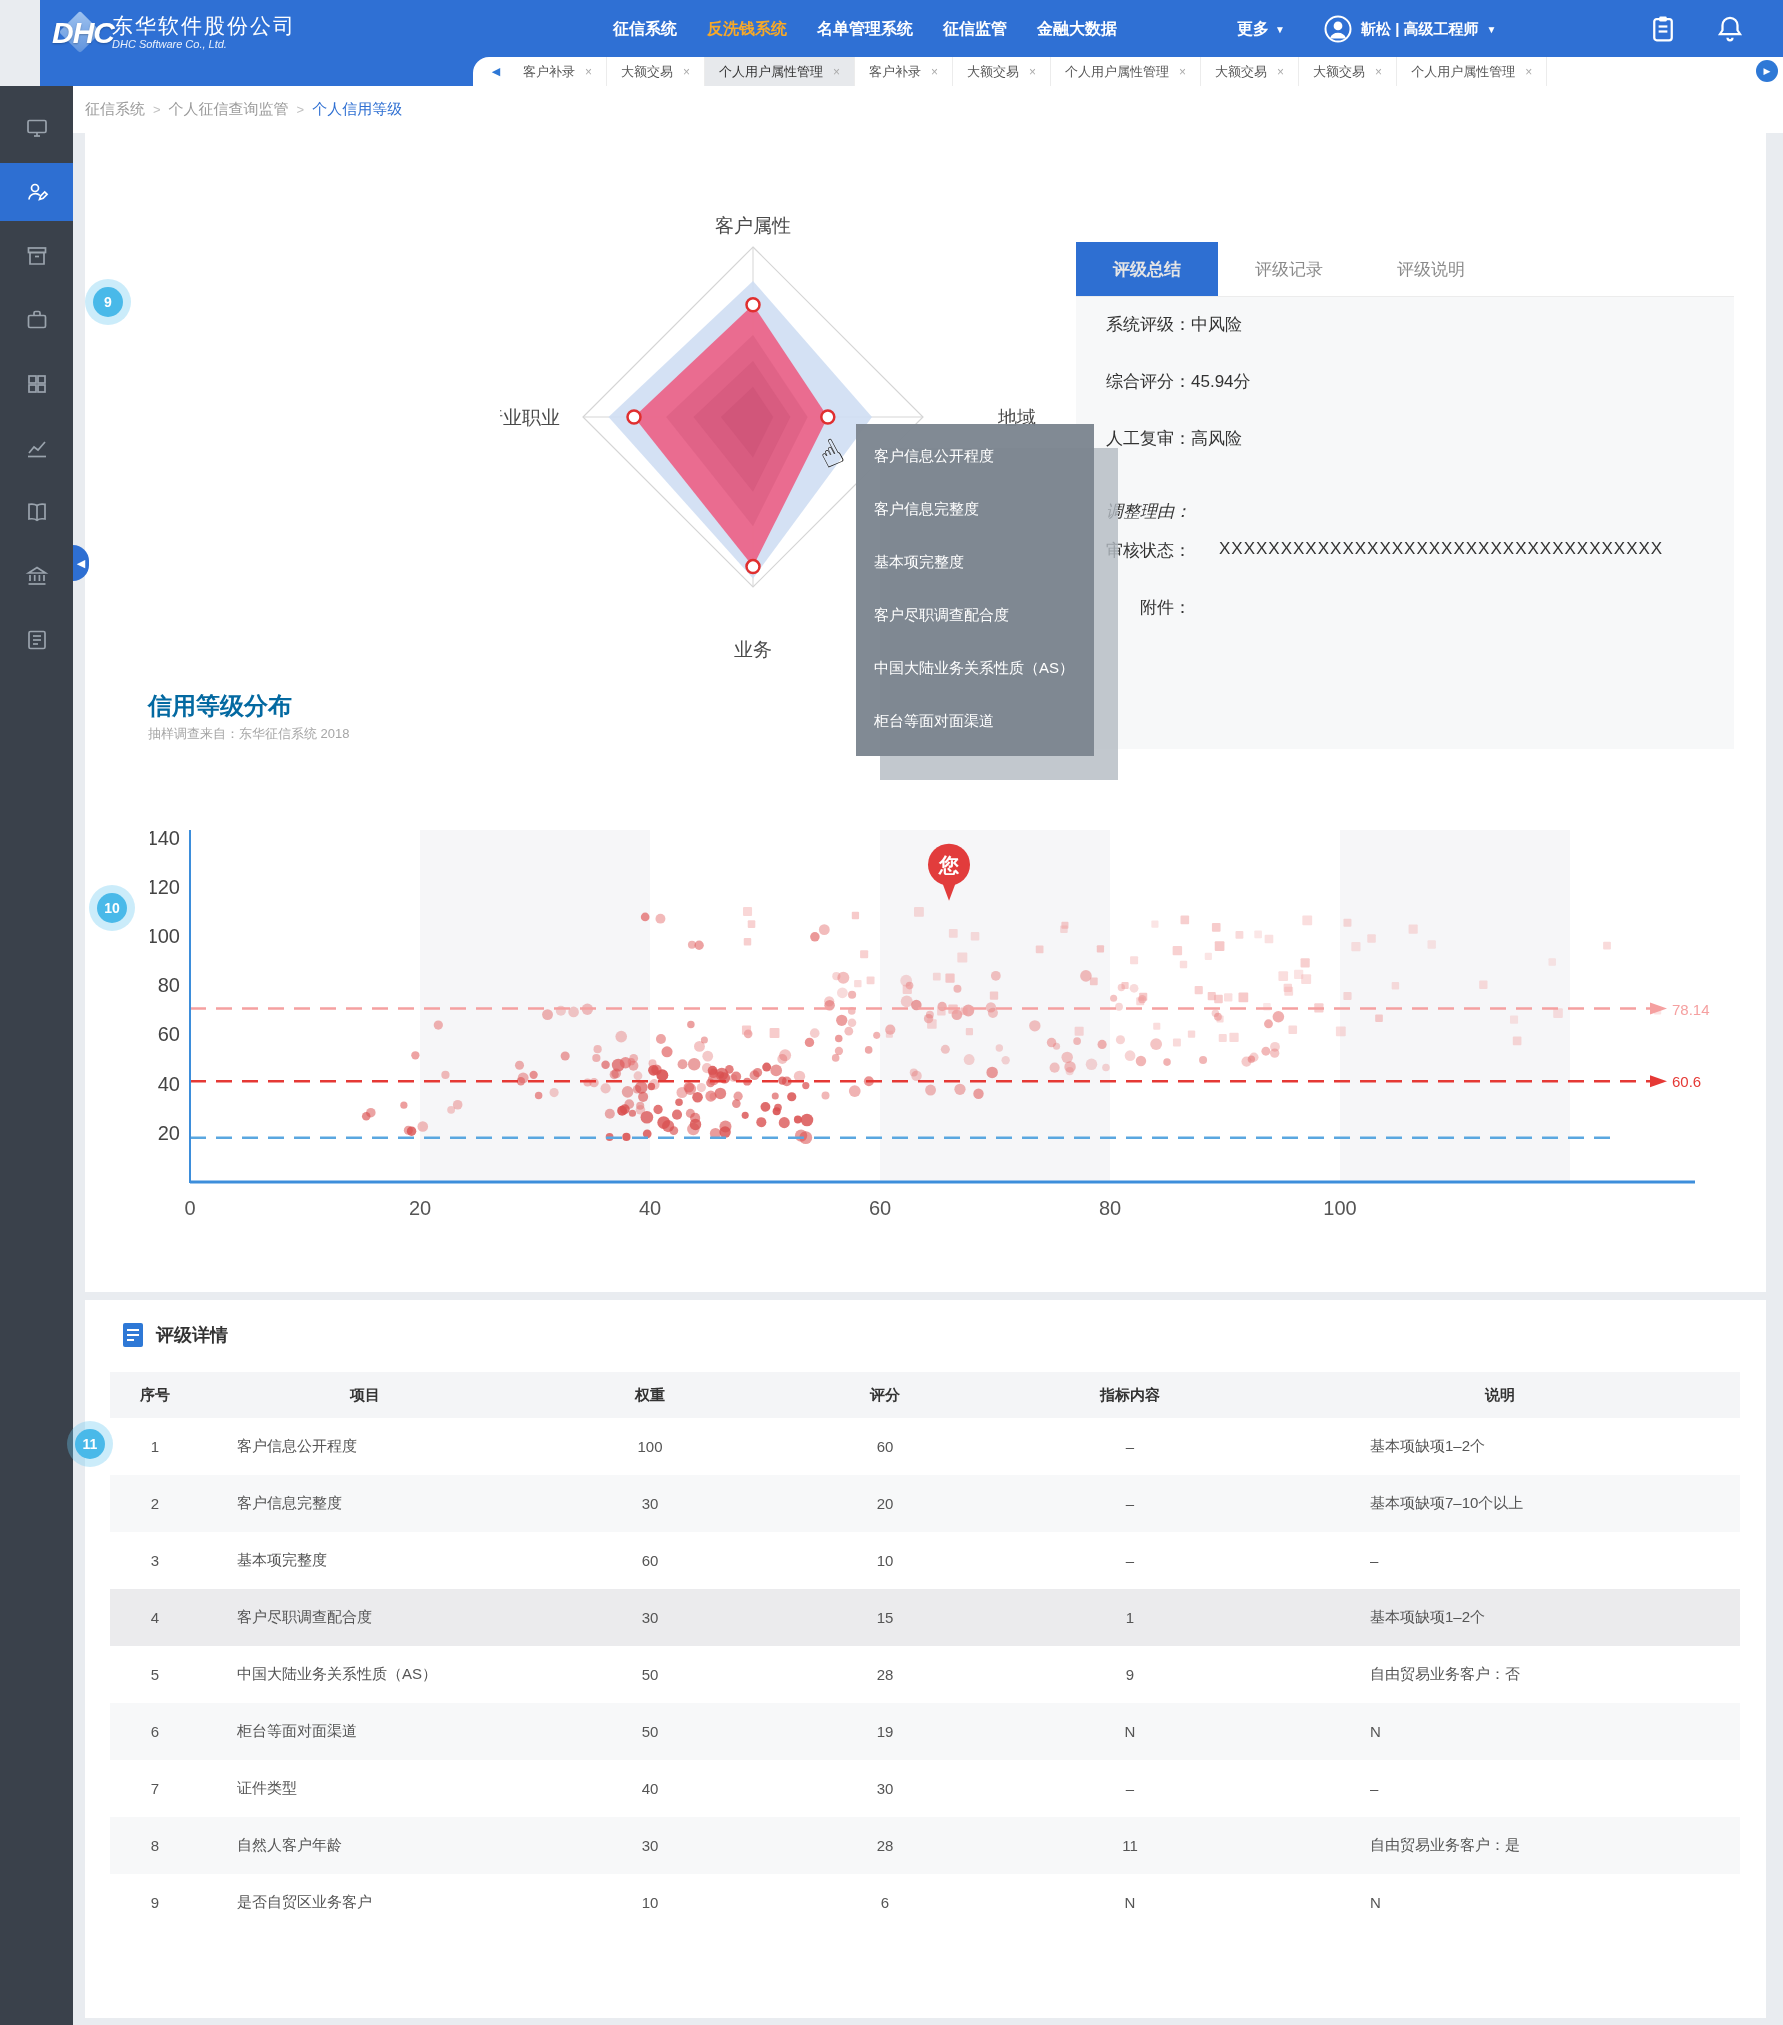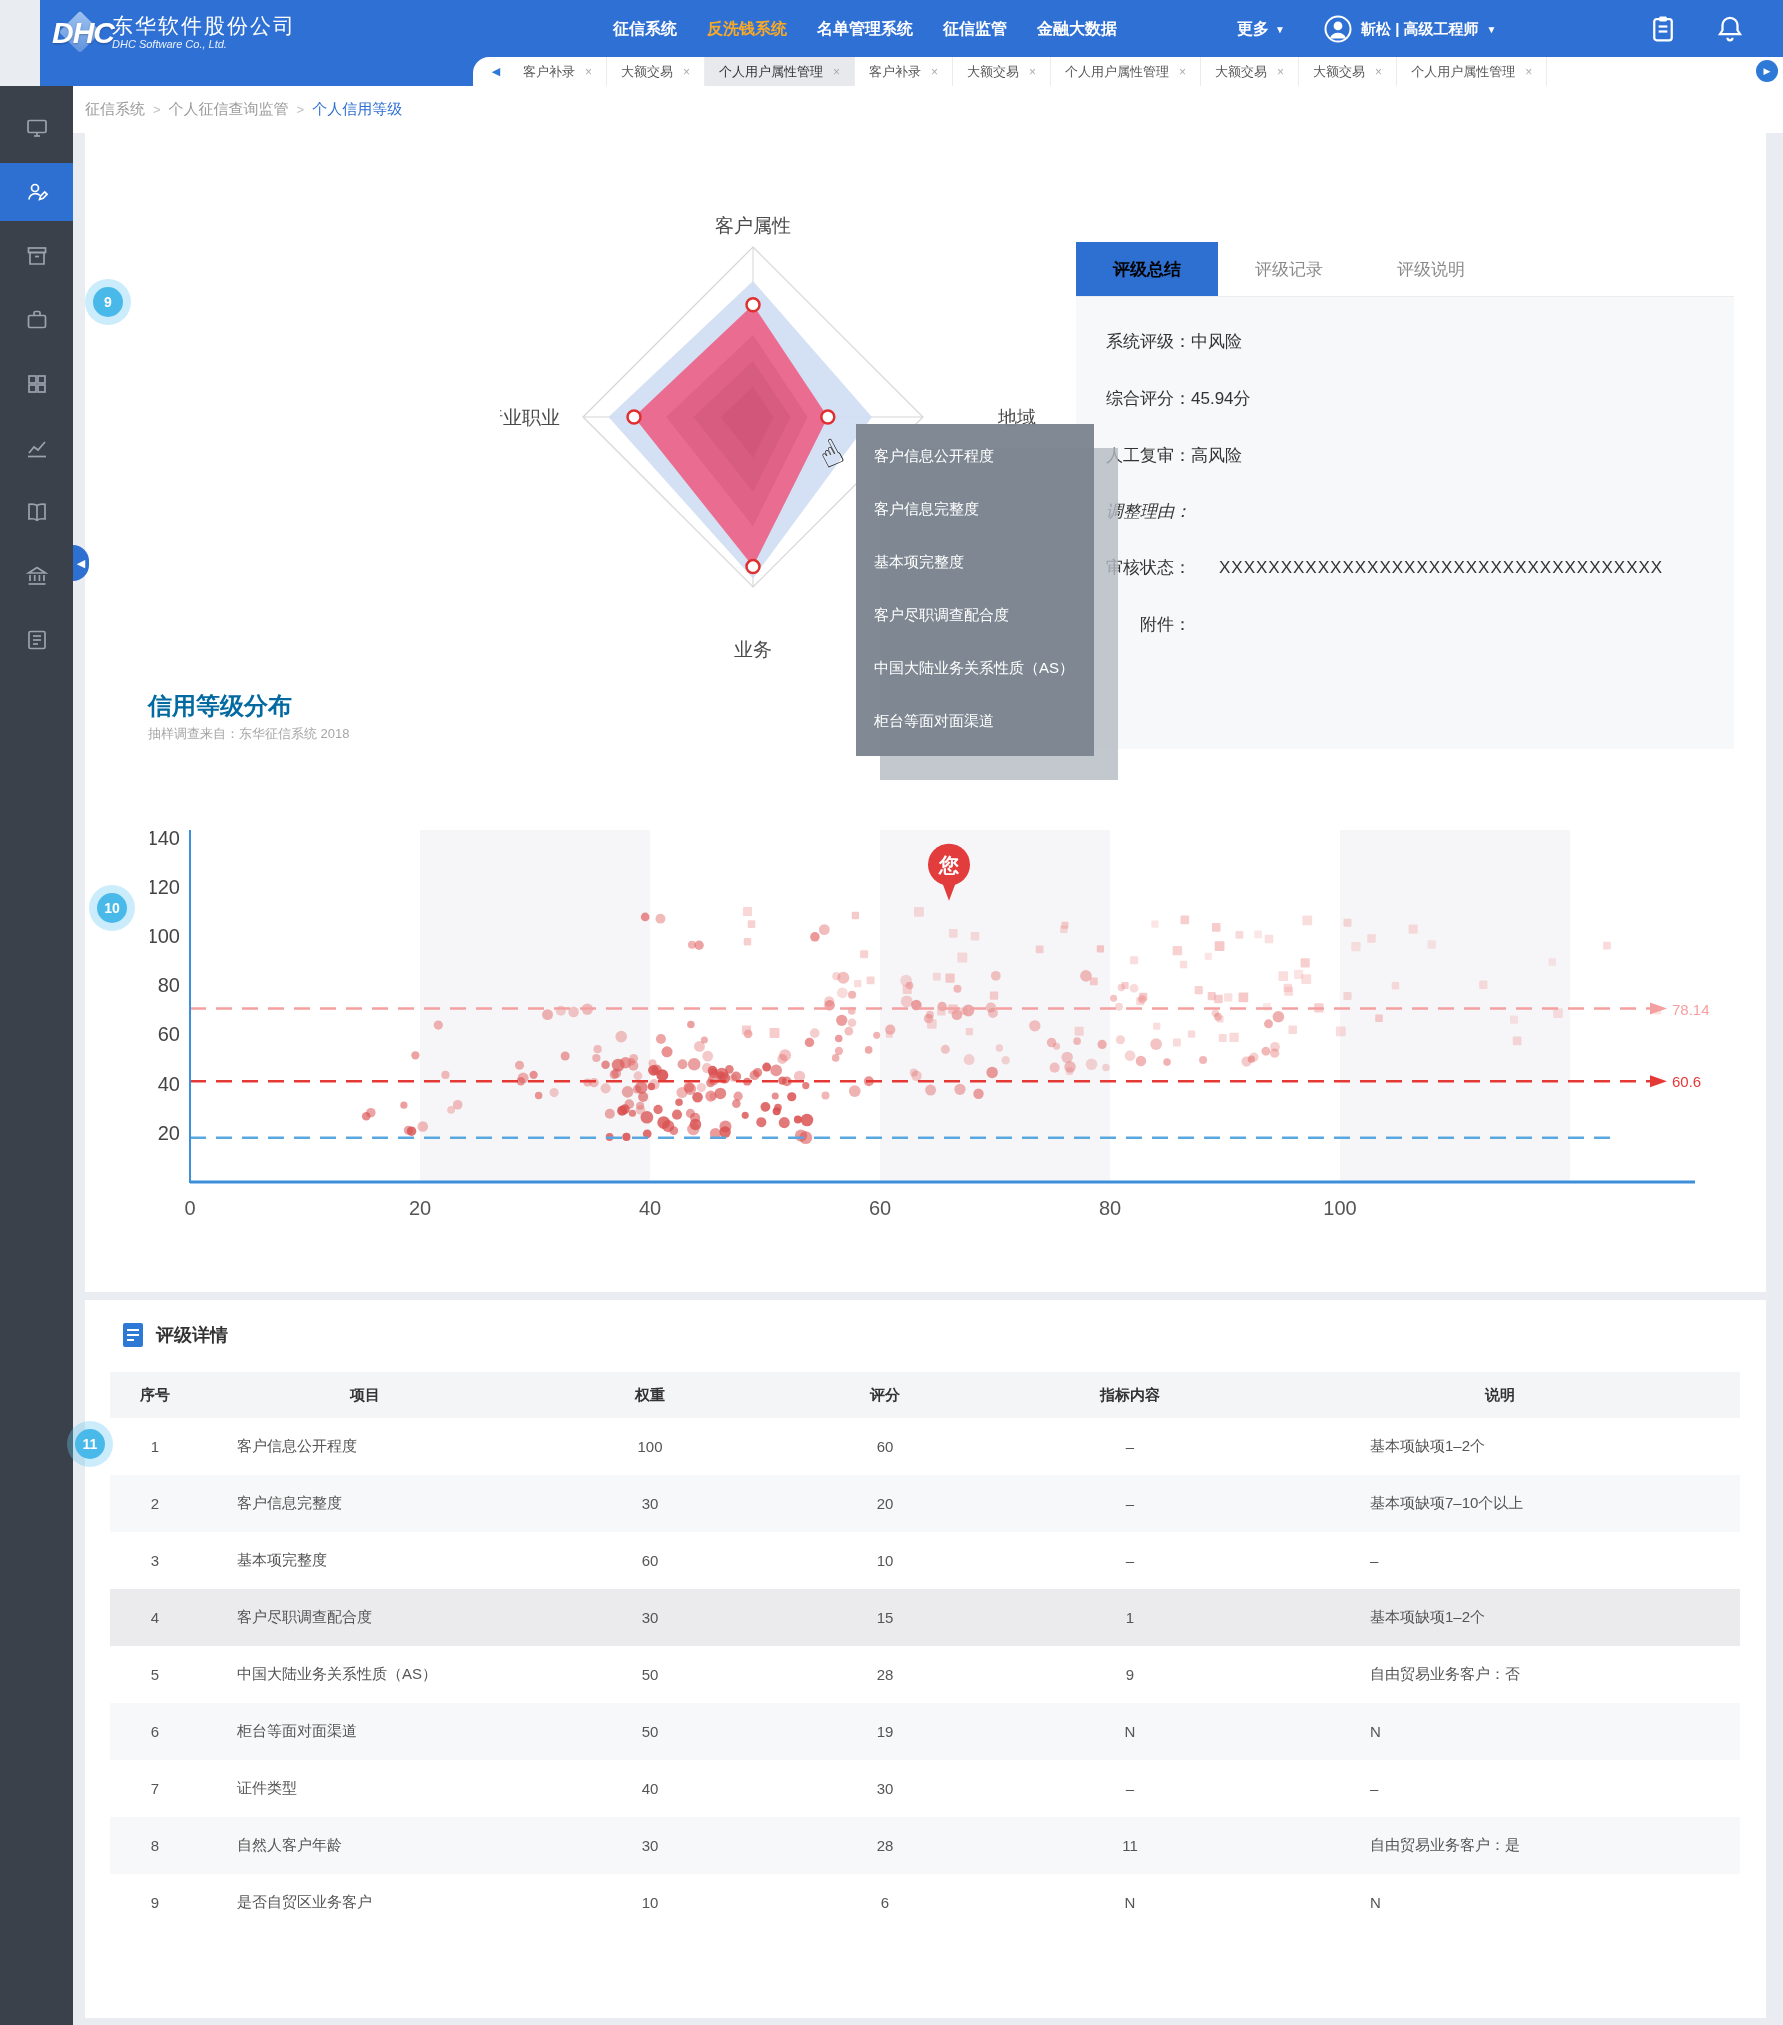--- a/index.html
+++ b/index.html
@@ -75,24 +75,24 @@
   #hover-menu { left:771px; top:291px; width:238px; height:332px; background:rgba(124,133,144,.96);
     z-index:5; padding-top:6px; }
   .hover-item { height:53px; display:flex; align-items:center; padding-left:18px; color:#fff;
     font-size:15px; white-space:nowrap; overflow:hidden; }
 
   
   #panel { left:991px; top:109px; width:658px; height:507px; z-index:3; }
   #panel-tabs { display:flex; height:55px; background:#fff; border-bottom:1px solid #ececec; }
   .panel-tab { min-width:142px; display:flex; align-items:center; justify-content:center;
     font-size:17px; color:#8a8a8a; padding:0 20px; }
-  .panel-tab.active { background:#2e6fd2; color:#000000; font-weight:bold; }
+  .panel-tab.active { background:#2e6fd2; color:#e5e5e5; font-weight:bold; }
   #panel-body { background:#f7f8f9; height:452px; padding:16px 0 0 25px; font-size:17px; color:#333; }
   .p-row { display:flex; }
-  .p-row.simple { height:57px; align-items:center; }
+  .p-row.simple { height:57px; align-items:flex-start; }
   .p-row .p-label { width:90px; text-align:right; flex:none; color:#333; }
   .p-row.multi { align-items:flex-start; }
   .p-row.multi .p-label { line-height:55px;font-style:italic; }
   .p-row.multi .p-val { width:470px; line-height:55px; }
   .p-attach-file { padding-left:95px; height:48px; display:flex; align-items:center; }
   #audit-val { letter-spacing:1px;margin-left:28px; }
 
   
   #dist-title { left:63px; top:557px; font-size:24px; font-weight:bold; color:#0369a1; }
   #dist-sub { left:63px; top:592px; font-size:13px; color:#a6a6a6; }

